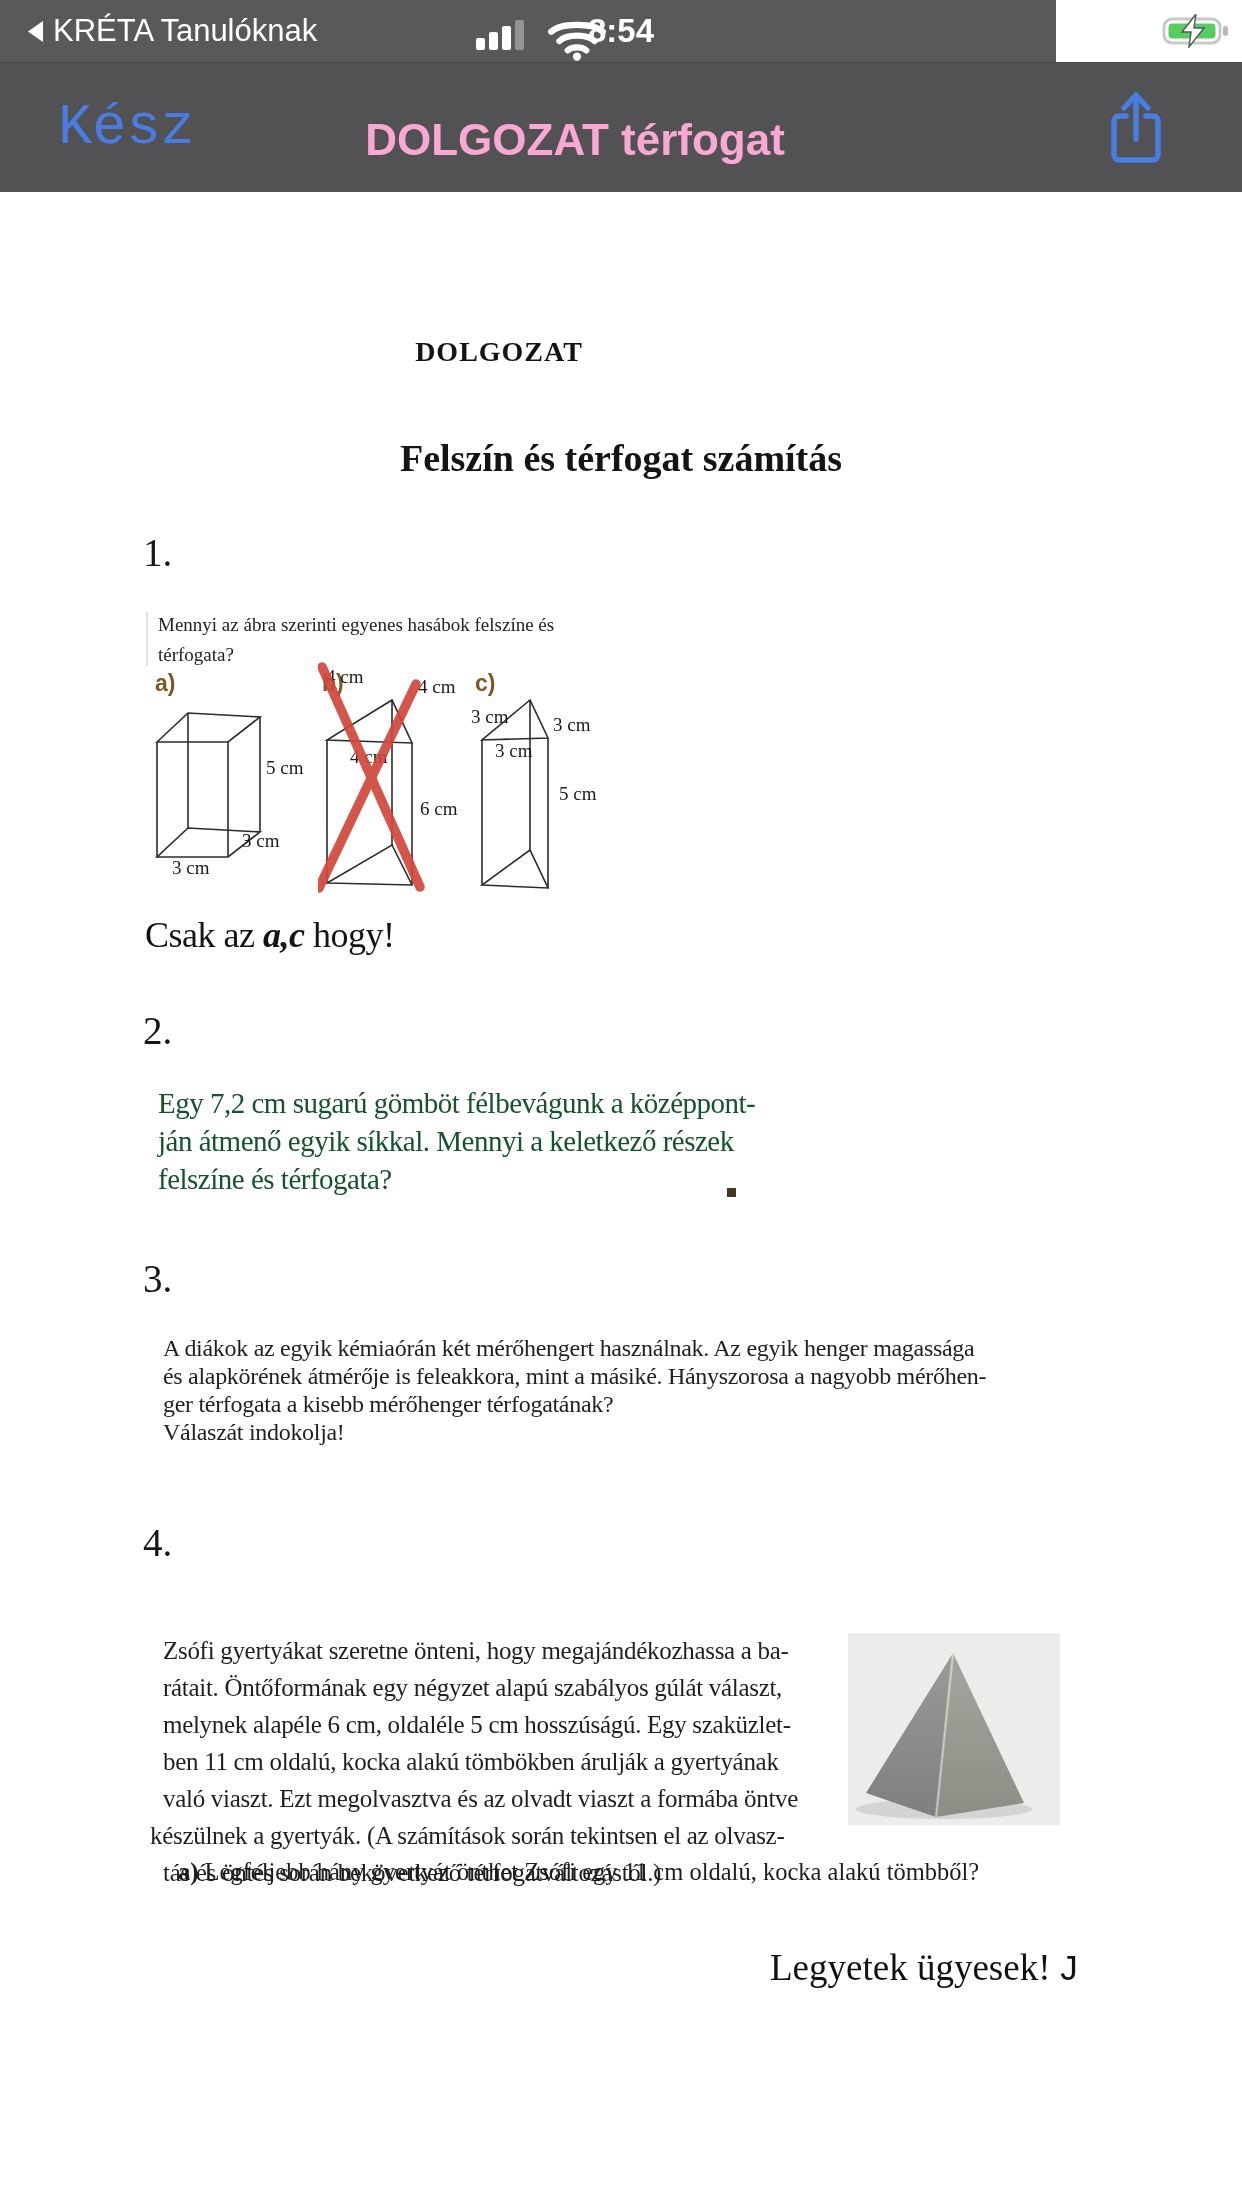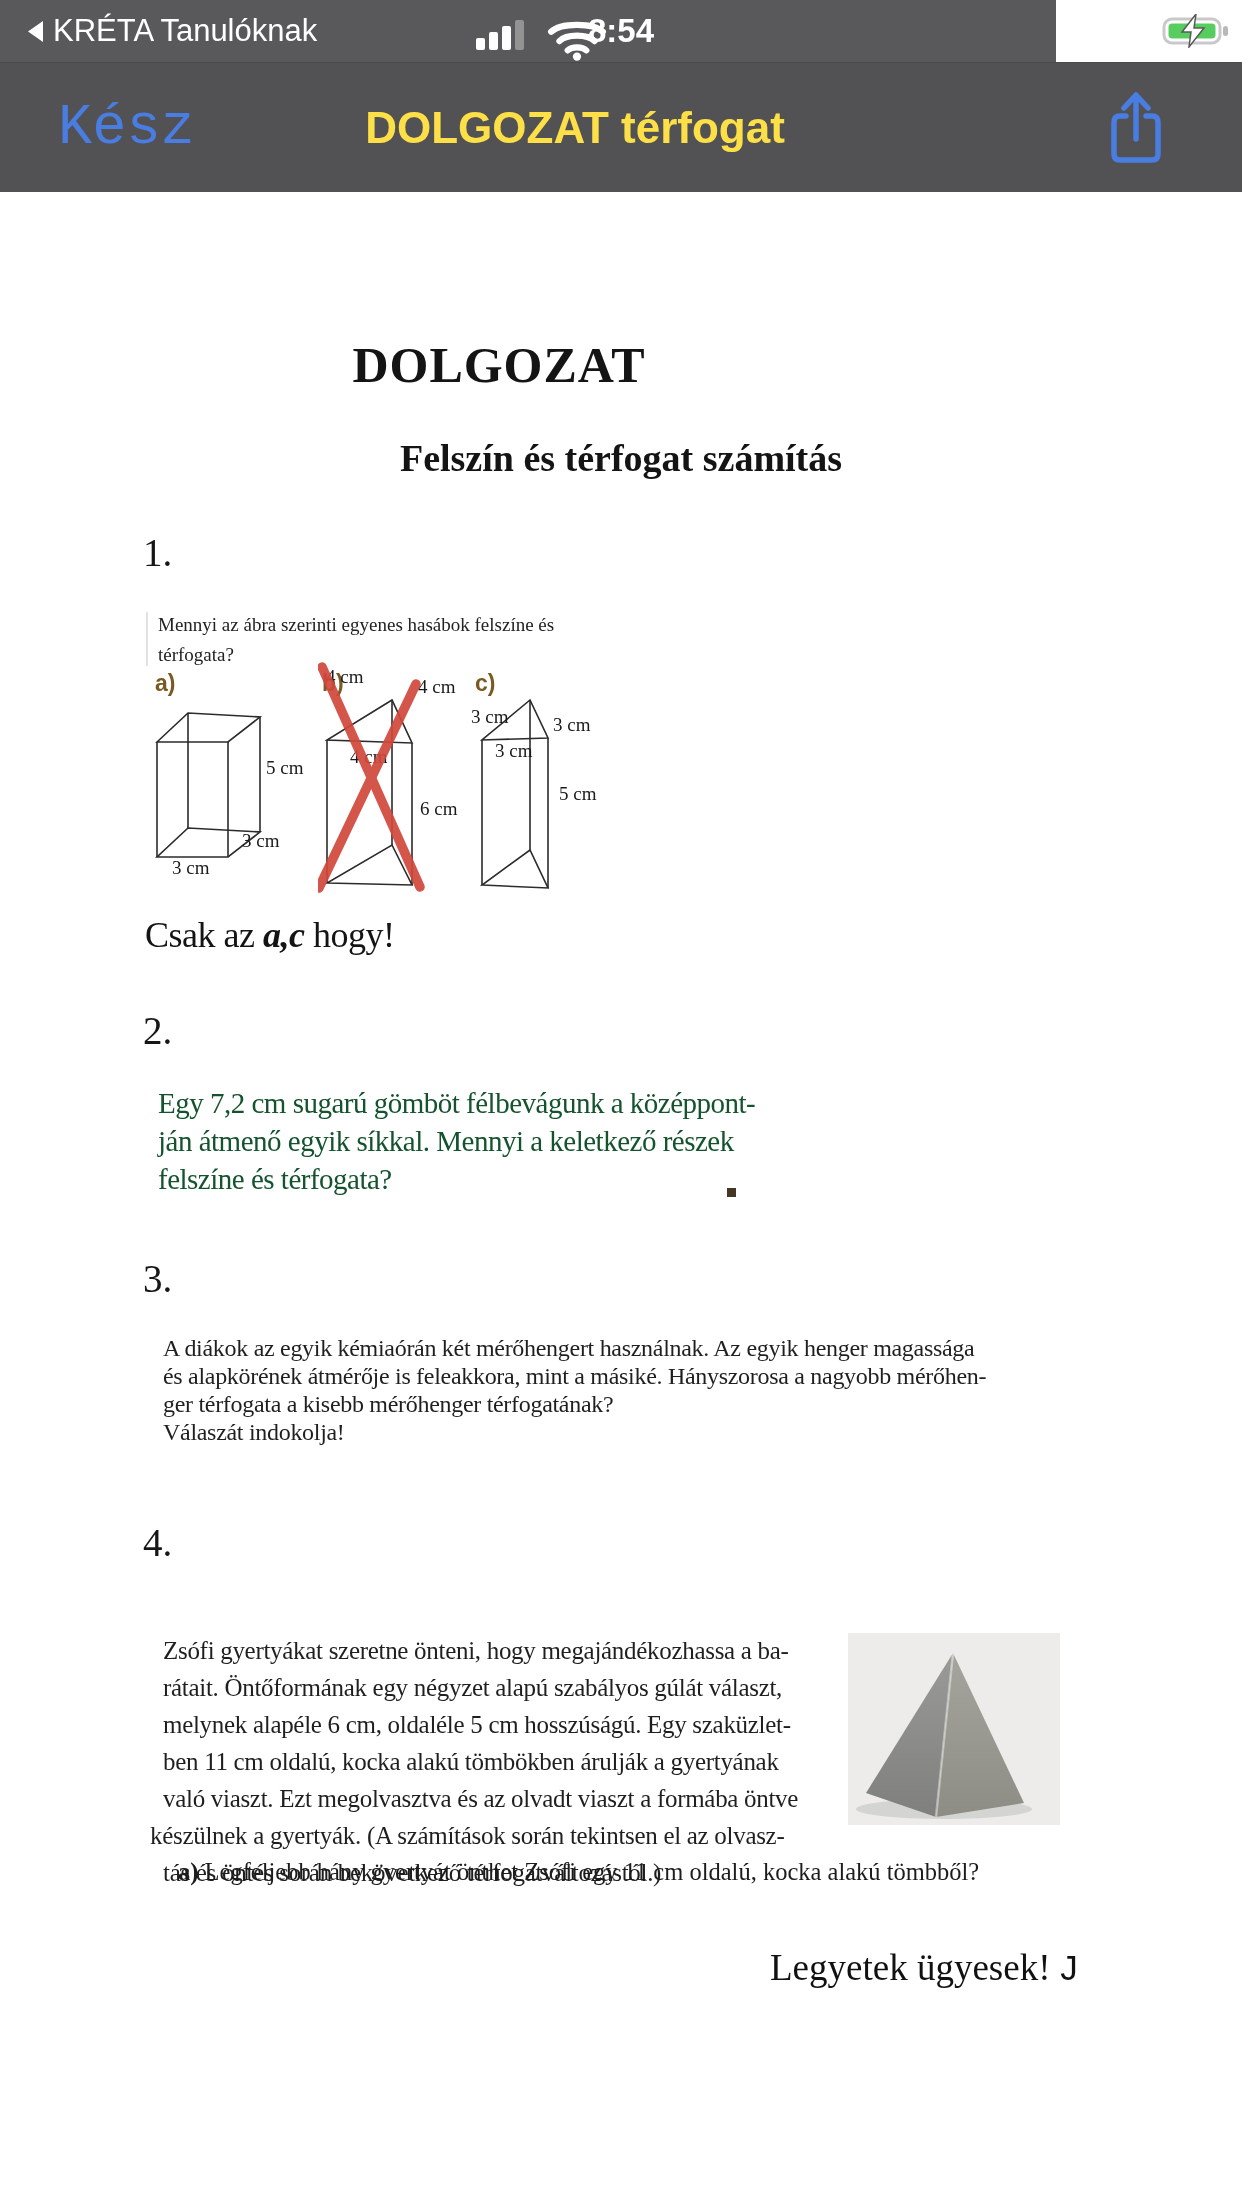--- a/index.html
+++ b/index.html
@@ -15,29 +15,29 @@
   .time{position:absolute;left:0;top:0;width:1242px;text-align:center;line-height:62px;
         color:#ffffff;font-size:33px;font-weight:bold;}
   .lockrot{position:absolute;left:1104px;top:11px;}
   .batt{position:absolute;left:1162px;top:14px;}
 
   
   .nav-bar{position:absolute;left:0;top:62px;width:1242px;height:130px;background:#525254;
            border-top:1px solid rgba(0,0,0,0.10);}
   .done-btn{position:absolute;left:58px;top:0;height:130px;line-height:130px;background:none;border:none;
             padding:0;color:#4a7de2;font-size:57px;font-family:Liberation Mono, monospace;cursor:pointer;}
-  .nav-title{position:absolute;left:0;top:0;width:1150px;height:130px;line-height:130px;text-align:center;
-             color:#fde047;font-size:44px;font-weight:bold;}
+  .nav-title{position:absolute;left:0;top:12px;width:1150px;height:130px;line-height:130px;text-align:center;
+             color:#f9a8d4;font-size:44px;font-weight:bold;}
   .share-btn{position:absolute;left:1104px;top:24px;background:none;border:none;padding:0;cursor:pointer;}
 
   
   .page{position:absolute;left:0;top:192px;width:1242px;height:2016px;background:#ffffff;}
   .serif{font-family:"Liberation Serif",serif;color:#1b1b1b;}
   .doc-title{position:absolute;left:0;top:144px;width:998px;text-align:center;
-             font-size:50px;font-weight:bold;letter-spacing:1px;color:#141414;}
+             font-size:28px;font-weight:bold;letter-spacing:1px;color:#141414;}
   .doc-subtitle{position:absolute;left:0;top:244px;width:1242px;text-align:center;
                 font-size:38px;font-weight:bold;color:#141414;}
   .pnum{position:absolute;font-size:39px;color:#161616;}
   .line{position:absolute;white-space:nowrap;}
   .p1-line{font-size:19px;line-height:30px;color:#222;}
   .p1-rule{position:absolute;left:146px;top:420px;width:2px;height:54px;background:#e2e2e2;}
   .figlabel{position:absolute;font-family:"Liberation Sans",sans-serif;font-weight:bold;
             font-size:23px;color:#7a5a22;}
   .figsvg{position:absolute;}
   .dim{font-family:"Liberation Serif",serif;font-size:19px;fill:#1a1a1a;}

